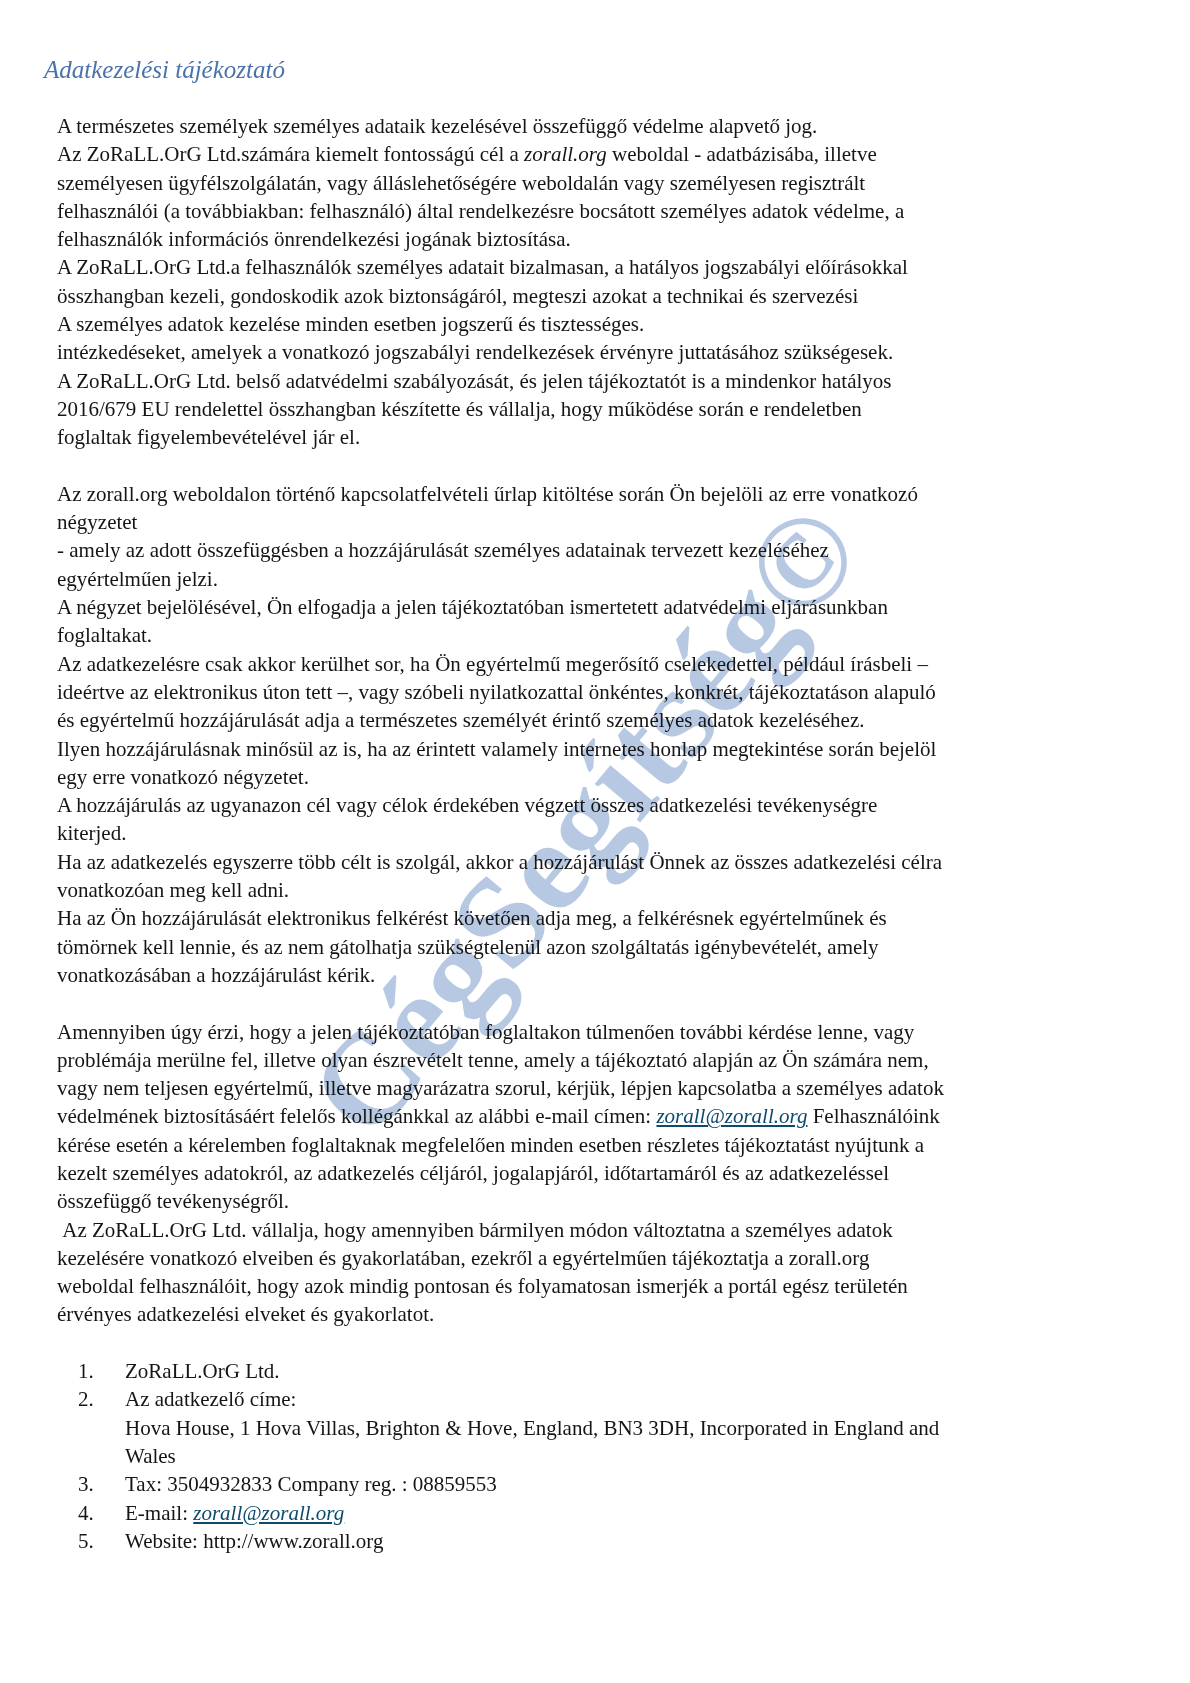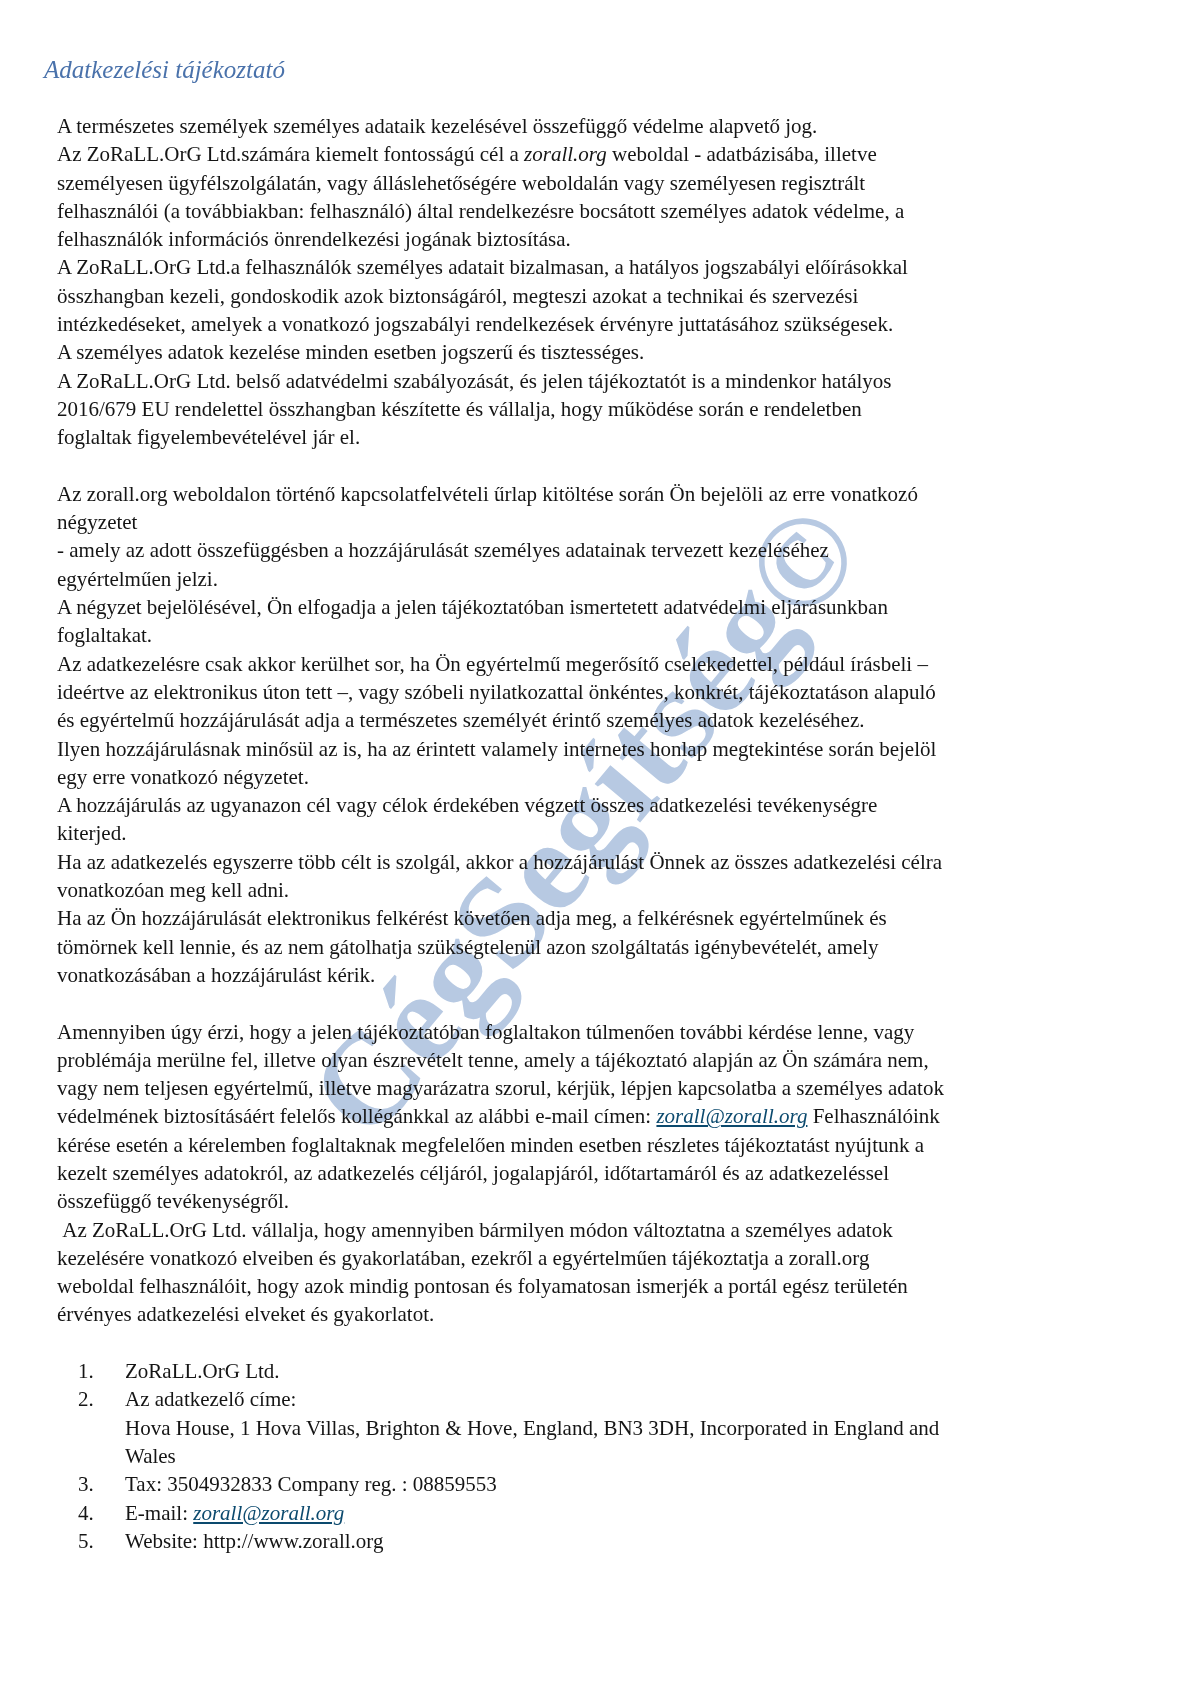--- a/index.html
+++ b/index.html
@@ -64,22 +64,22 @@
   <div class="title">Adatkezelési tájékoztató</div>
   <div class="doc" id="doc-body">
       <div class="para">
         <div class="line"><span>A természetes személyek személyes adataik kezelésével összefüggő védelme alapvető jog.</span></div>
         <div class="line"><span>Az ZoRaLL.OrG Ltd.számára kiemelt fontosságú cél a </span><span class="it">zorall.org</span><span> weboldal - adatbázisába, illetve</span></div>
         <div class="line"><span>személyesen ügyfélszolgálatán, vagy álláslehetőségére weboldalán vagy személyesen regisztrált</span></div>
         <div class="line"><span>felhasználói (a továbbiakban: felhasználó) által rendelkezésre bocsátott személyes adatok védelme, a</span></div>
         <div class="line"><span>felhasználók információs önrendelkezési jogának biztosítása.</span></div>
         <div class="line"><span>A ZoRaLL.OrG Ltd.a felhasználók személyes adatait bizalmasan, a hatályos jogszabályi előírásokkal</span></div>
         <div class="line"><span>összhangban kezeli, gondoskodik azok biztonságáról, megteszi azokat a technikai és szervezési</span></div>
+        <div class="line"><span>A személyes adatok kezelése minden esetben jogszerű és tisztességes.</span></div>
         <div class="line"><span>intézkedéseket, amelyek a vonatkozó jogszabályi rendelkezések érvényre juttatásához szükségesek.</span></div>
-        <div class="line"><span>A személyes adatok kezelése minden esetben jogszerű és tisztességes.</span></div>
         <div class="line"><span>A ZoRaLL.OrG Ltd. belső adatvédelmi szabályozását, és jelen tájékoztatót is a mindenkor hatályos</span></div>
         <div class="line"><span>2016/679 EU rendelettel összhangban készítette és vállalja, hogy működése során e rendeletben</span></div>
         <div class="line"><span>foglaltak figyelembevételével jár el.</span></div>
       </div>
       <div class="para">
         <div class="line"><span>Az zorall.org weboldalon történő kapcsolatfelvételi űrlap kitöltése során Ön bejelöli az erre vonatkozó</span></div>
         <div class="line"><span>négyzetet</span></div>
         <div class="line"><span>- amely az adott összefüggésben a hozzájárulását személyes adatainak tervezett kezeléséhez</span></div>
         <div class="line"><span>egyértelműen jelzi.</span></div>
         <div class="line"><span>A négyzet bejelölésével, Ön elfogadja a jelen tájékoztatóban ismertetett adatvédelmi eljárásunkban</span></div>

